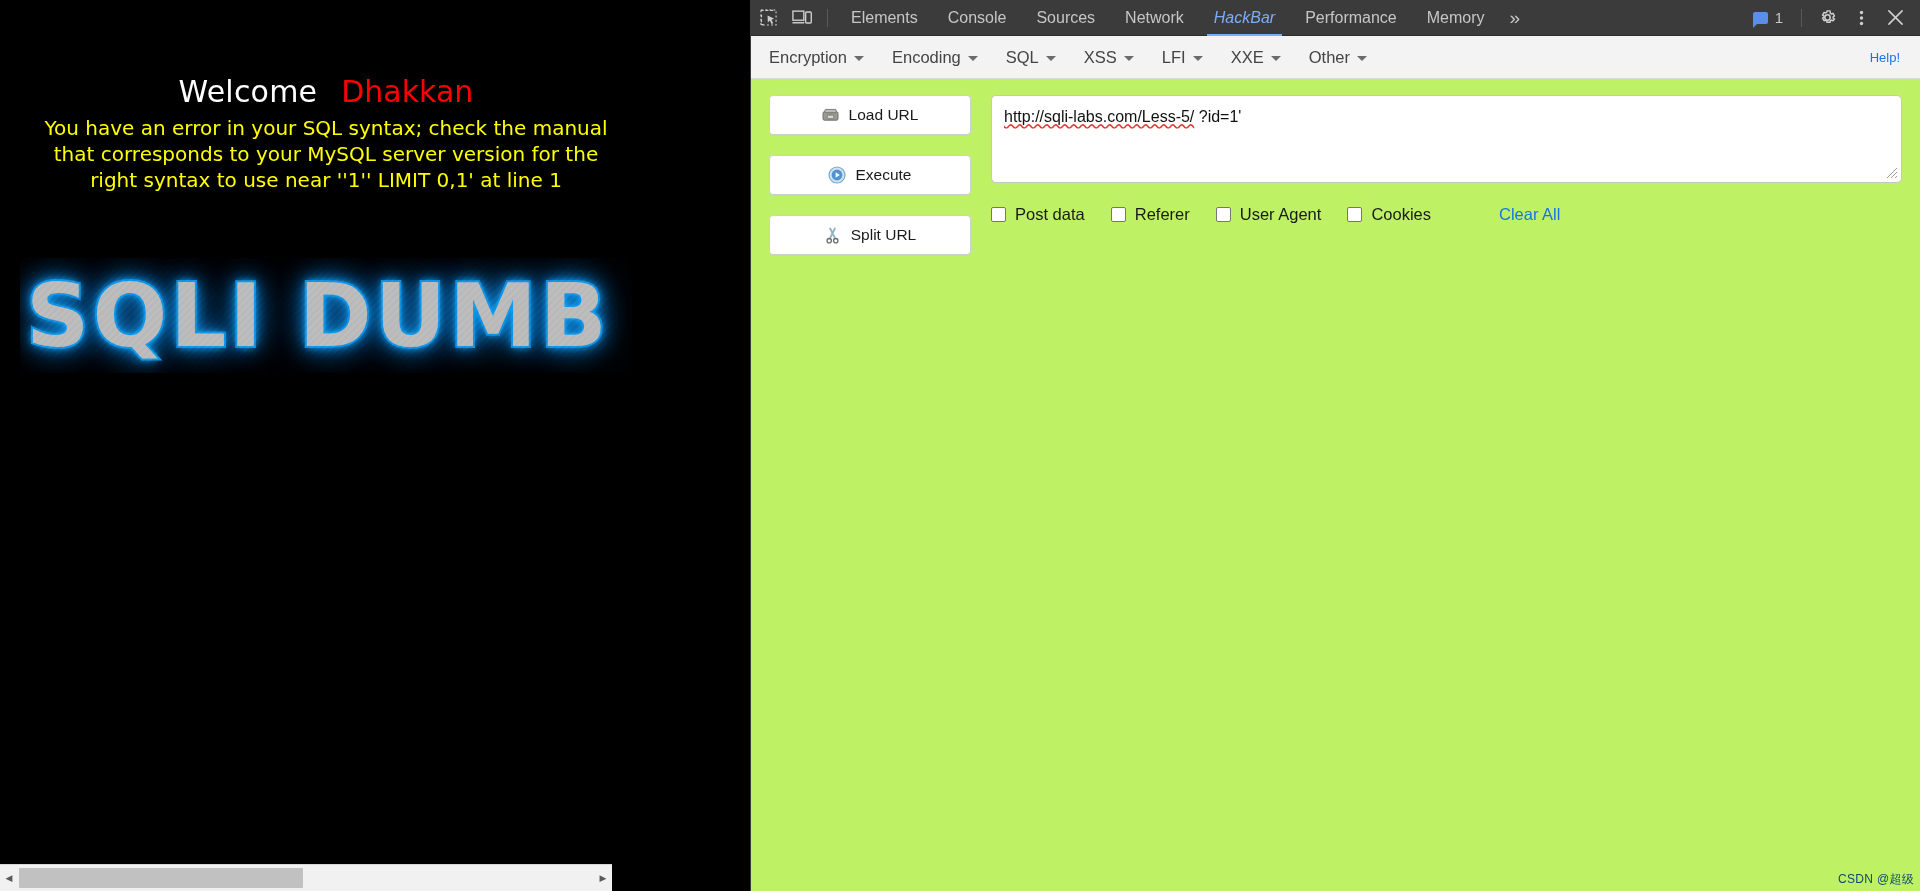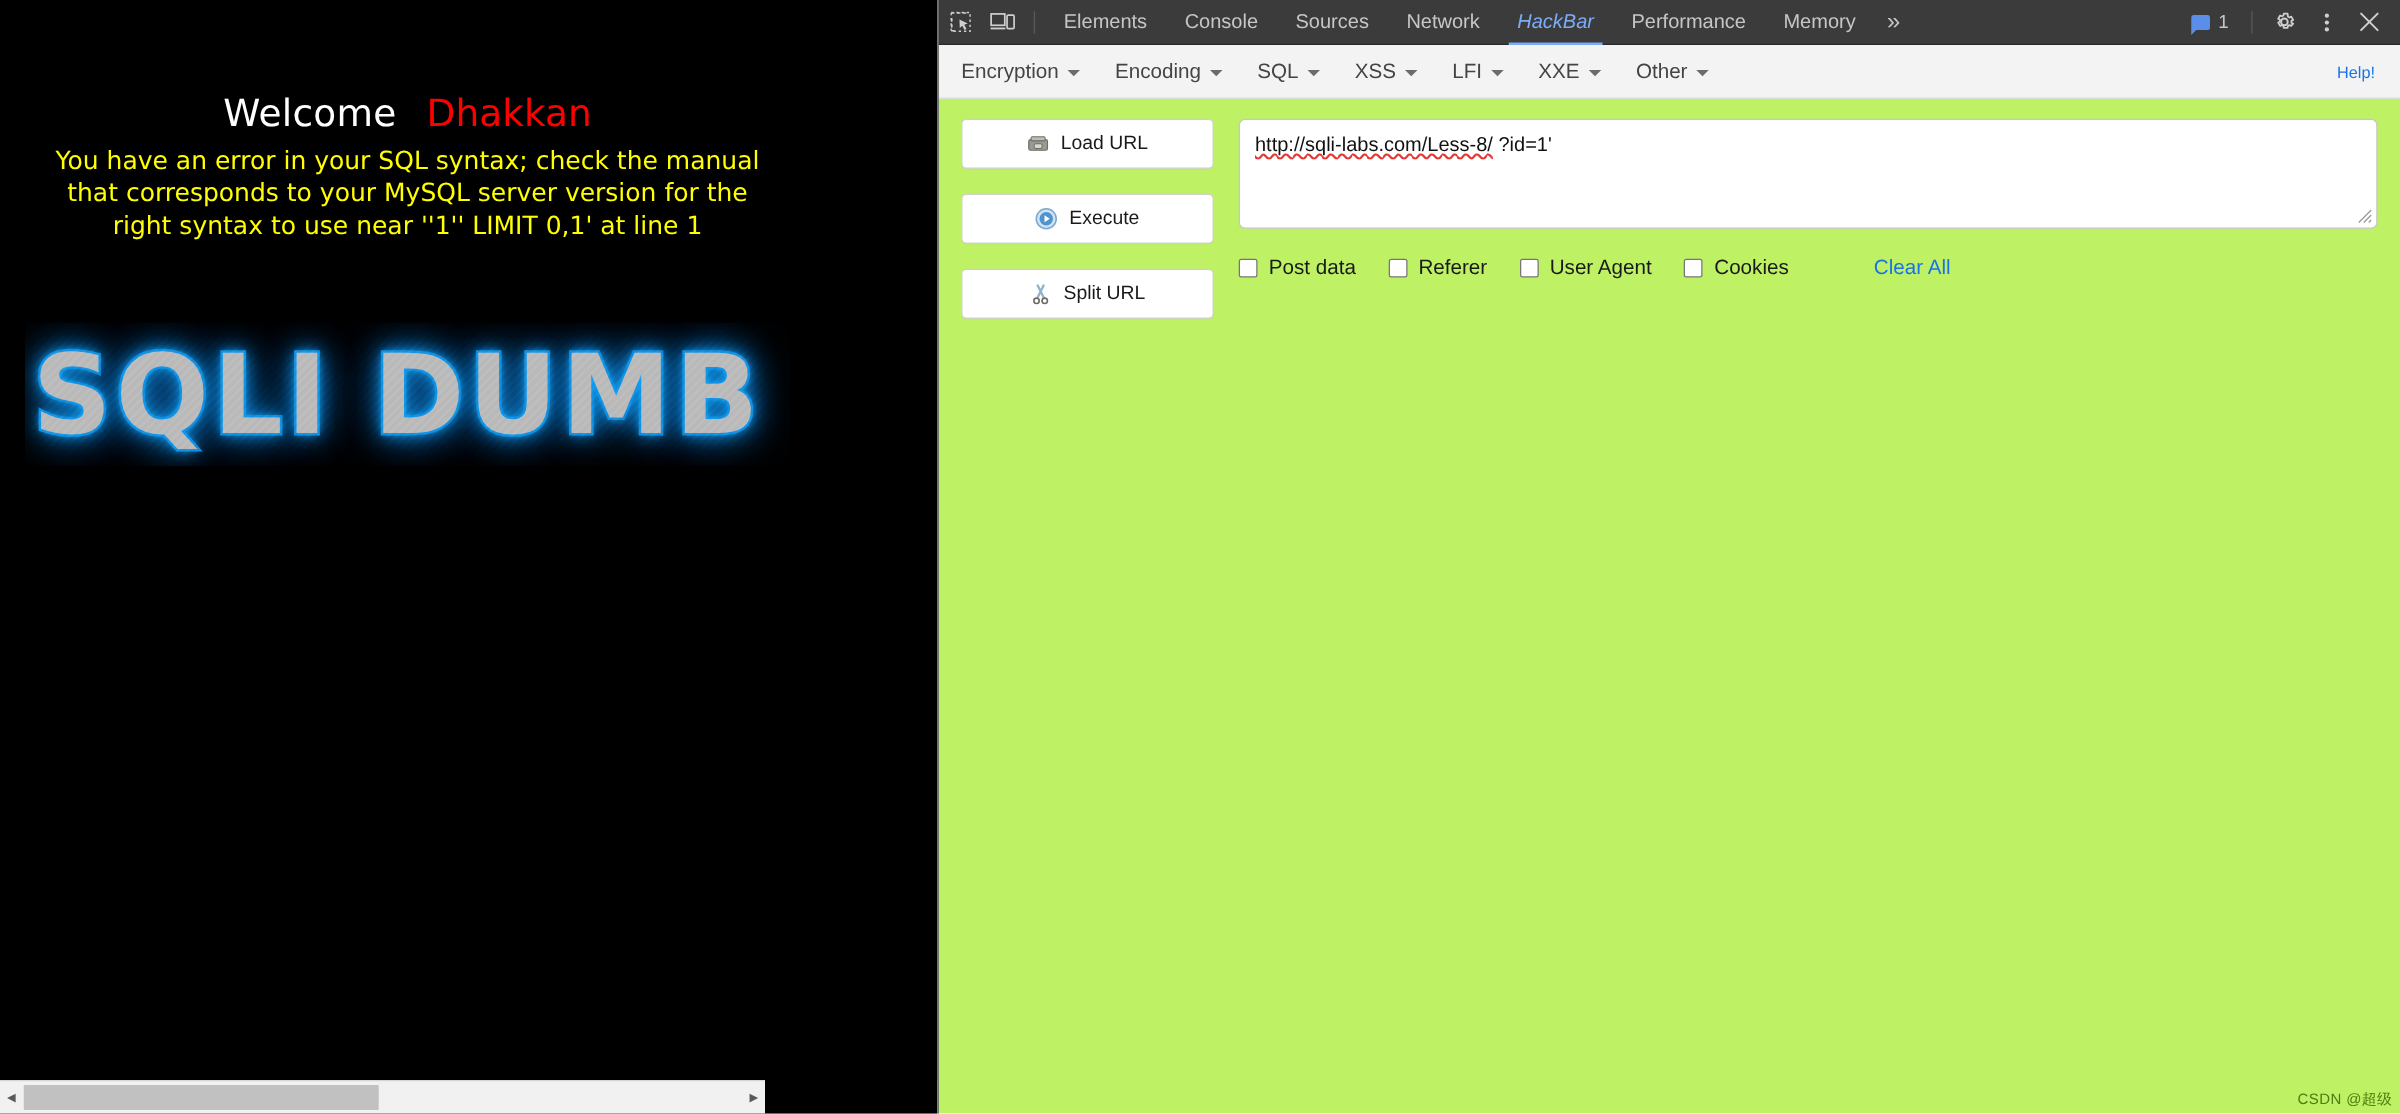--- a/index.html
+++ b/index.html
@@ -341,21 +341,21 @@
     margin-left: 42px;
     color: #1a73e8;
     font-size: 16.5px;
     cursor: pointer;
   }
 
   
   #watermark {
     position: absolute;
     right: 6px; bottom: 3px;
-    color: #4d7c0f;
+    color: #0c4a6e;
     font-size: 12px;
     font-family: "Liberation Sans", sans-serif;
     letter-spacing: 0.3px;
   }
 </style>
 </head>
 <body>
 
 <div id="root">
 
@@ -509,21 +509,21 @@
                 <circle cx="11.5" cy="14.5" r="2.3" fill="none" stroke="#6d6d66" stroke-width="1.4"></circle>
               </svg>
             </span>
             <span>Split URL</span>
           </div>
         </div>
 
         <div id="hb-rightcol">
           <div id="hb-url" contenteditable="false" aria-placeholder="Enter URL" style="">
             <div class="urlline">
-              <span class="sp-underline">http://sqli-labs.com/Less-8/</span>
+              <span class="sp-underline">http://sqli-labs.com/Less-5/</span>
             </div>
             <div class="urlline">
               <span>?id=1'</span>
             </div>
             <svg class="resize-grip" viewBox="0 0 12 12" aria-hidden="true">
               <path d="M11 1L1 11M11 5L5 11M11 9L9 11" stroke="#9a9a9a" stroke-width="1"></path>
             </svg>
           </div>
 
           <div id="hb-checkrow">

